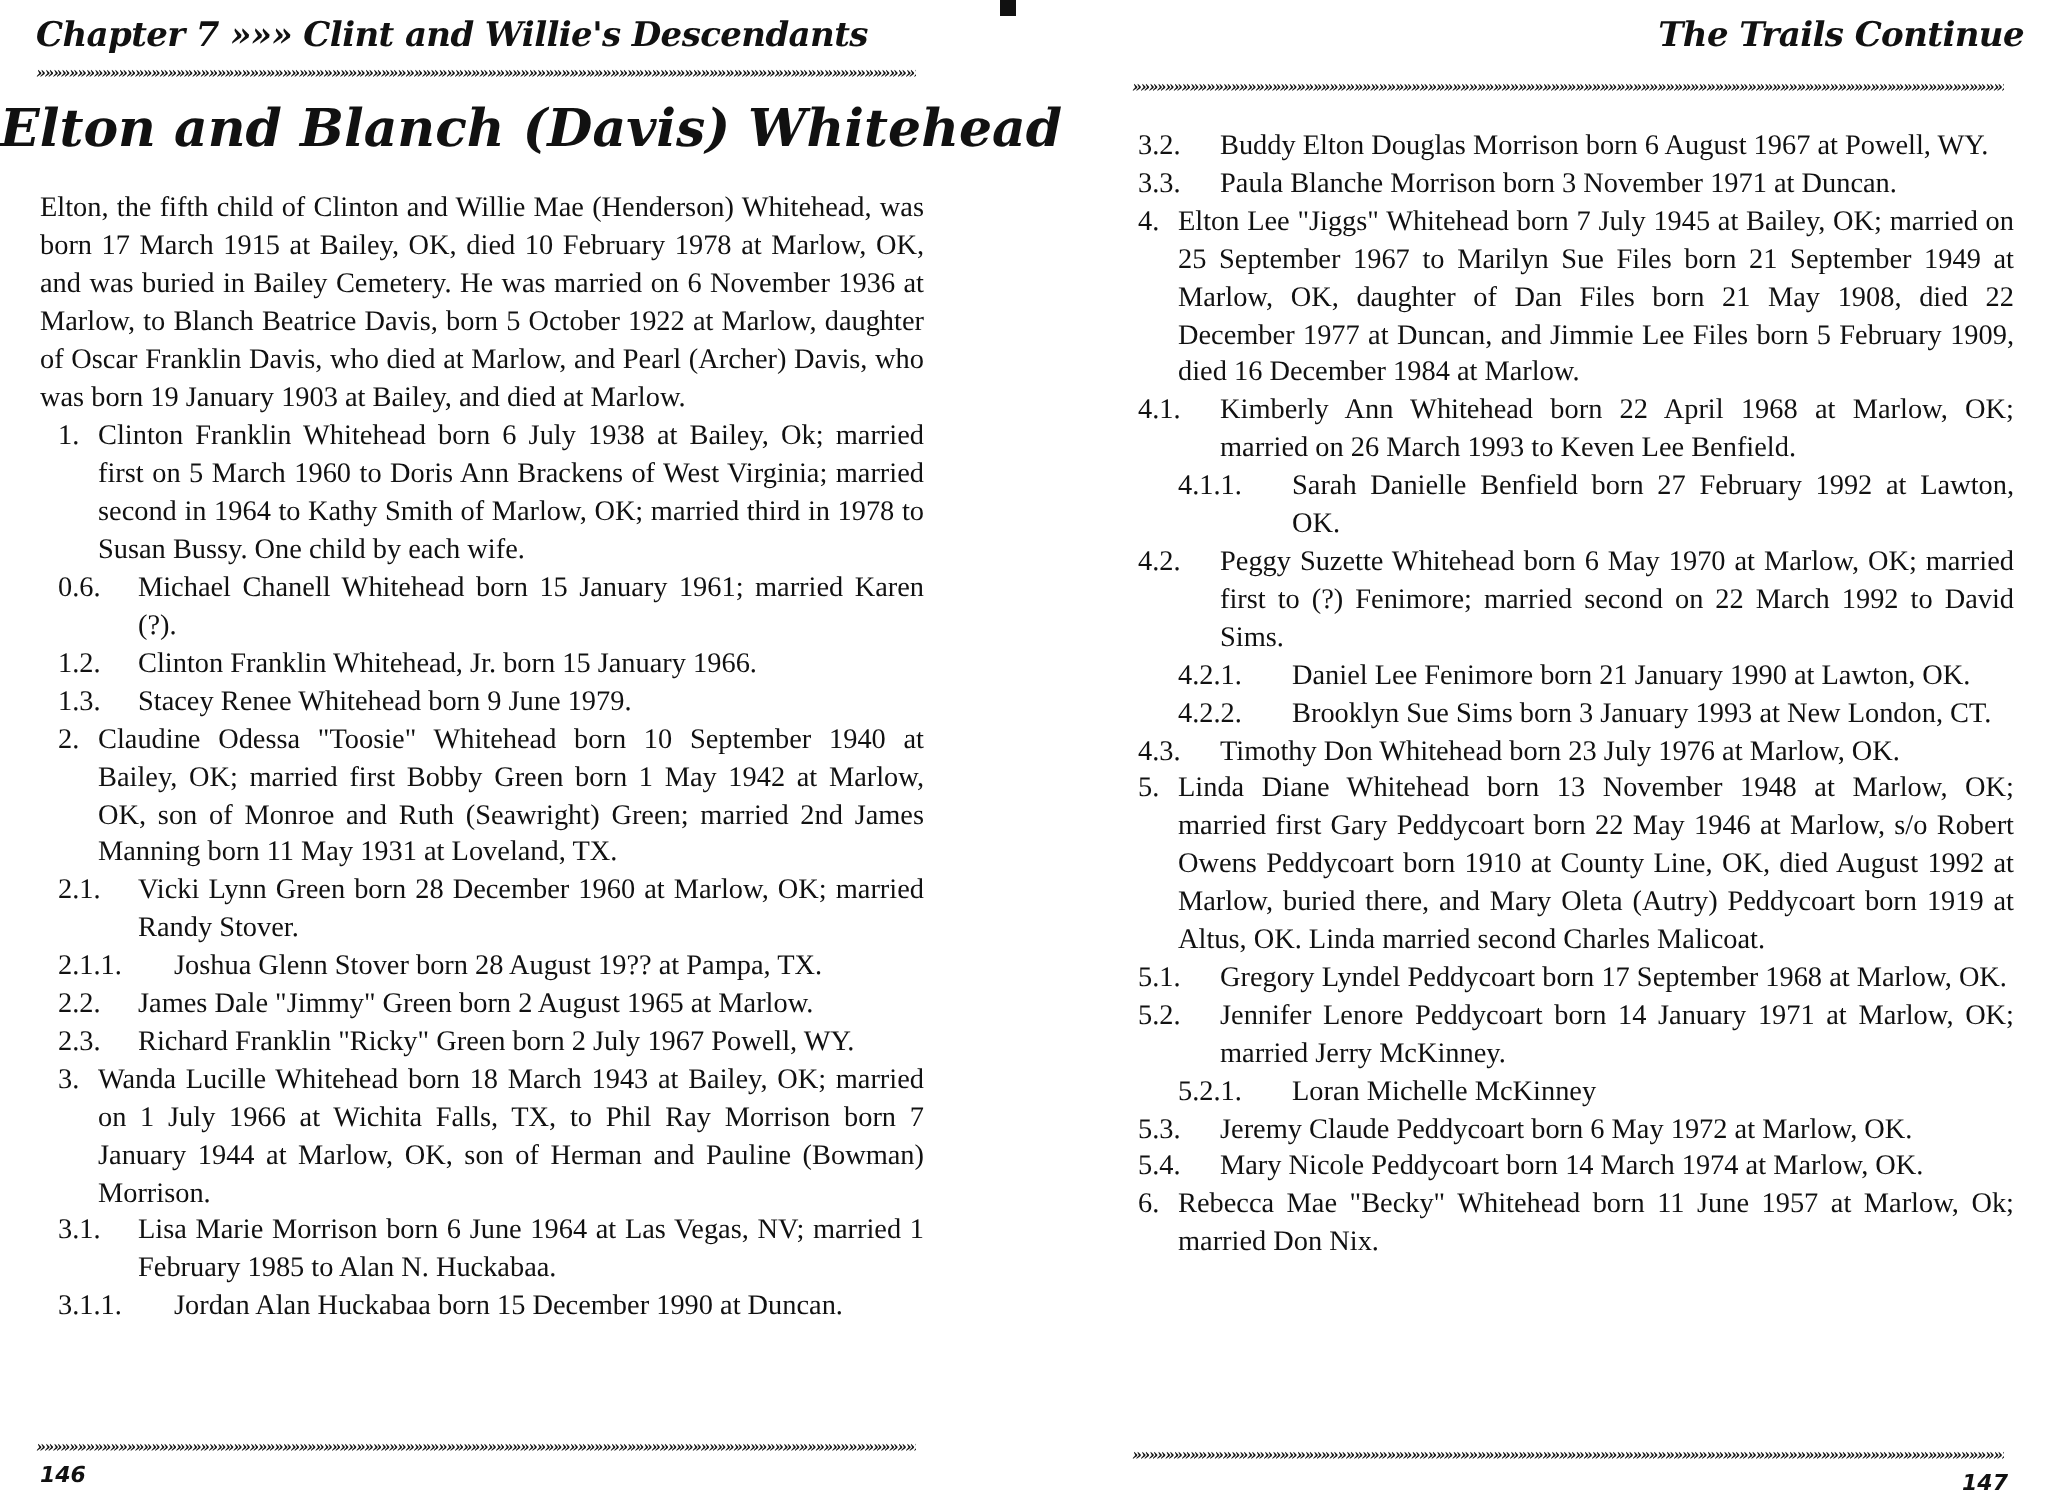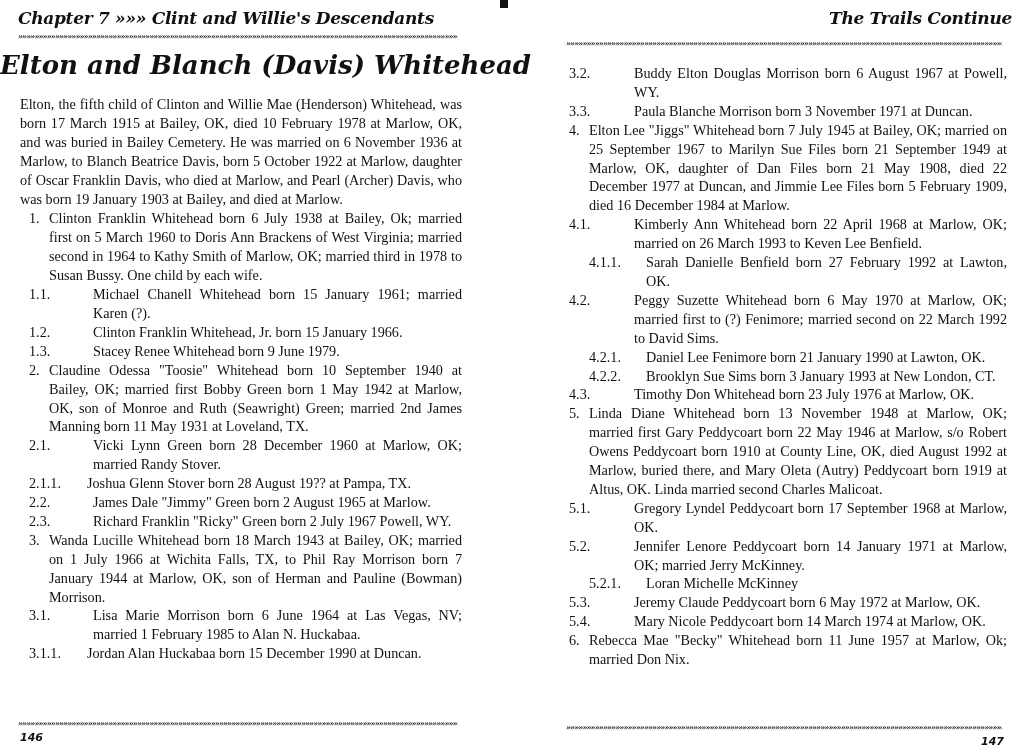--- a/index.html
+++ b/index.html
@@ -24,21 +24,21 @@
   .left .body-text { left: 20px; top: 95px; width: 442px; }
   .right .body-text { left: 57px; top: 64px; width: 438px; }
   .intro { text-align: justify; margin: 0 0 1px 0; text-align-last: left; font-family: Liberation Serif, serif; }
   .entry { display: flex; text-align: justify; }
   .entry .num { flex: 0 0 auto; }
   .entry .txt { flex: 1 1 auto; text-align: justify; text-align-last: left; }
   .entry.l1 { padding-left: 9px; }
   .entry.l1 .num { width: 20px; }
   .entry.l2 .num { width: 49px; padding-left: 9px; box-sizing: content-box; }
   .entry.l3 .num { width: 58px; padding-left: 9px; box-sizing: content-box; }
-  .entry.l2 { padding-left: 0; gap: 24px; }
+  .entry.l2 { padding-left: 0; }
   .entry.l2 .num { width: 40px; }
   .entry.l3 .num { width: 58px; }
   .right .entry.l2 .num { width: 41px; padding-left: 0; }
   .right .entry.l3 .num { width: 57px; padding-left: 0; margin-left: 20px; }
   .right .entry.l1 { padding-left: 0; }
   .right .entry.l1 .num { width: 20px; }
   .right .entry.l2 { padding-left: 0; }
   .right .entry.l3 { padding-left: 0; }
   .left .entry.l2, .left .entry.l3 { padding-left: 9px; }
   .left .entry.l2 .num { padding-left: 0; width: 40px; }
@@ -55,21 +55,21 @@
   <div class="running-head script">Chapter 7 »»» Clint and Willie's Descendants</div>
   <div class="chev-rule top">»»»»»»»»»»»»»»»»»»»»»»»»»»»»»»»»»»»»»»»»»»»»»»»»»»»»»»»»»»»»»»»»»»»»»»»»»»»»»»»»»»»»»»»»»»»»»»»»»»»»»»»»»»»»»»»»»»»»»»»»»»»»»»»»»»»»»»»»»»»»»»»»»»»»»»»»»»»»»»»»»»»»»»»»»»»»»»»»»»»»»»»»»»»»»»»»»»»»»»»»»»»»»»»»»»»»»»»»»»»»»»»»»»»»</div>
   <div class="section-title script">Elton and Blanch (Davis) Whitehead</div>
   <div class="body-text">
     <p class="intro">Elton, the fifth child of Clinton and Willie Mae (Henderson) Whitehead, was born 17 March 1915 at Bailey, OK, died 10 February 1978 at Marlow, OK, and was buried in Bailey Cemetery. He was married on 6 November 1936 at Marlow, to Blanch Beatrice Davis, born 5 October 1922 at Marlow, daughter of Oscar Franklin Davis, who died at Marlow, and Pearl (Archer) Davis, who was born 19 January 1903 at Bailey, and died at Marlow.</p>
     <div class="entry l1">
         <span class="num">1.</span>
         <span class="txt">Clinton Franklin Whitehead born 6 July 1938 at Bailey, Ok; married first on 5 March 1960 to Doris Ann Brackens of West Virginia; married second in 1964 to Kathy Smith of Marlow, OK; married third in 1978 to Susan Bussy. One child by each wife.</span>
       </div>
     <div class="entry l2">
-        <span class="num">1.1.</span>
+        <span class="num">0.6.</span>
         <span class="txt">Michael Chanell Whitehead born 15 January 1961; married Karen (?).</span>
       </div>
     <div class="entry l2">
         <span class="num">1.2.</span>
         <span class="txt">Clinton Franklin Whitehead, Jr. born 15 January 1966.</span>
       </div>
     <div class="entry l2">
         <span class="num">1.3.</span>
         <span class="txt">Stacey Renee Whitehead born 9 June 1979.</span>
       </div>

